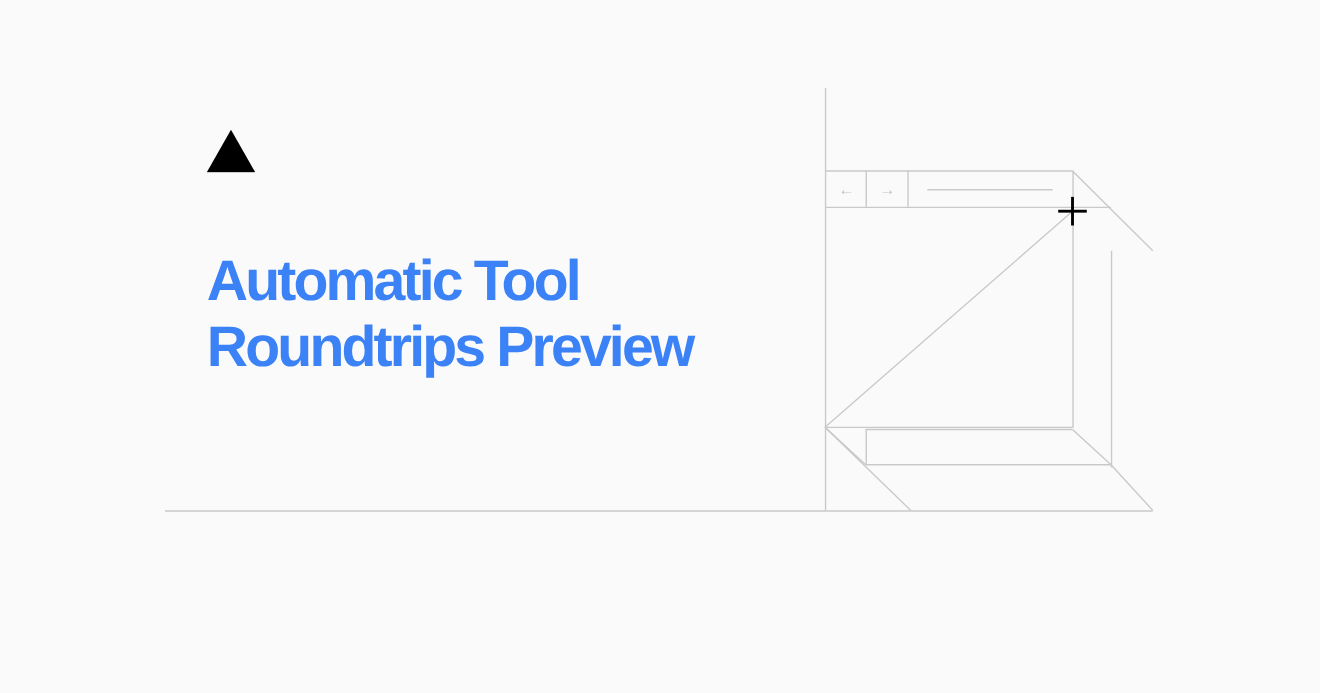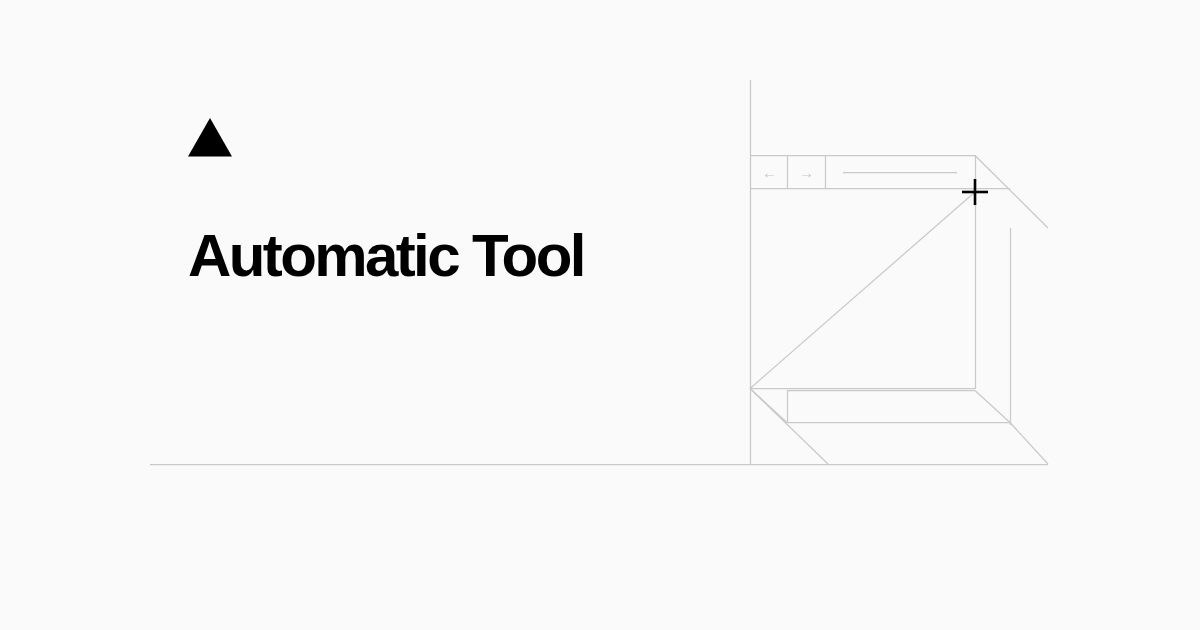--- a/index.html
+++ b/index.html
@@ -46,25 +46,25 @@
   }
 
   .headline {
     margin: 0;
     padding: 0;
     position: absolute;
     left: 188px;
     top: 226px;
     width: 560px;
     font-family: "Liberation Sans", sans-serif;
-    font-size: 60px;
+    font-size: 52px;
     line-height: 60px;
     letter-spacing: -2.6px;
     font-weight: 700;
-    color: #000000;
+    color: #3b82f6;
   }
   .headline .line {
     display: block;
     white-space: nowrap;
   }
 
   
   .tb-glyph {
     position: absolute;
     font-family: "Liberation Sans", sans-serif;
@@ -127,15 +127,16 @@
   <span class="tb-glyph" id="glyph-fwd">→</span>
 
   <div class="content-block">
     <svg class="brand-logo" viewBox="0 0 44 39">
       <polygon points="22,0 44,38.5 0,38.5" fill="#000000"></polygon>
     </svg>
   </div>
 
   <h1 class="headline">
     <span class="line">Automatic Tool</span>
+    <span class="line">Roundtrips Preview</span>
   </h1>
 
 </div>
 
 </body></html>

